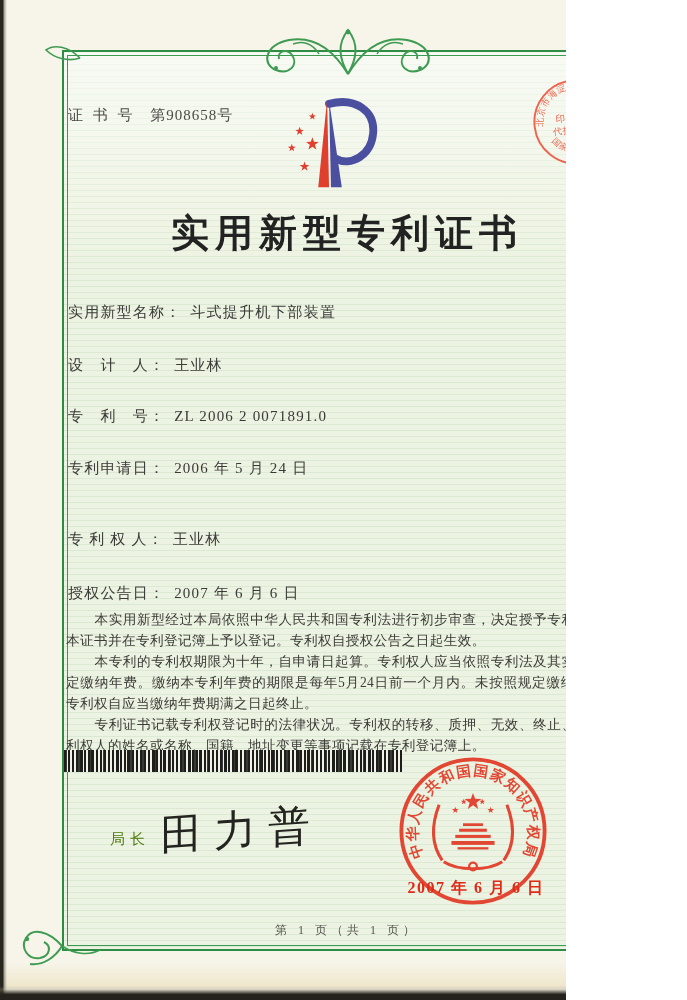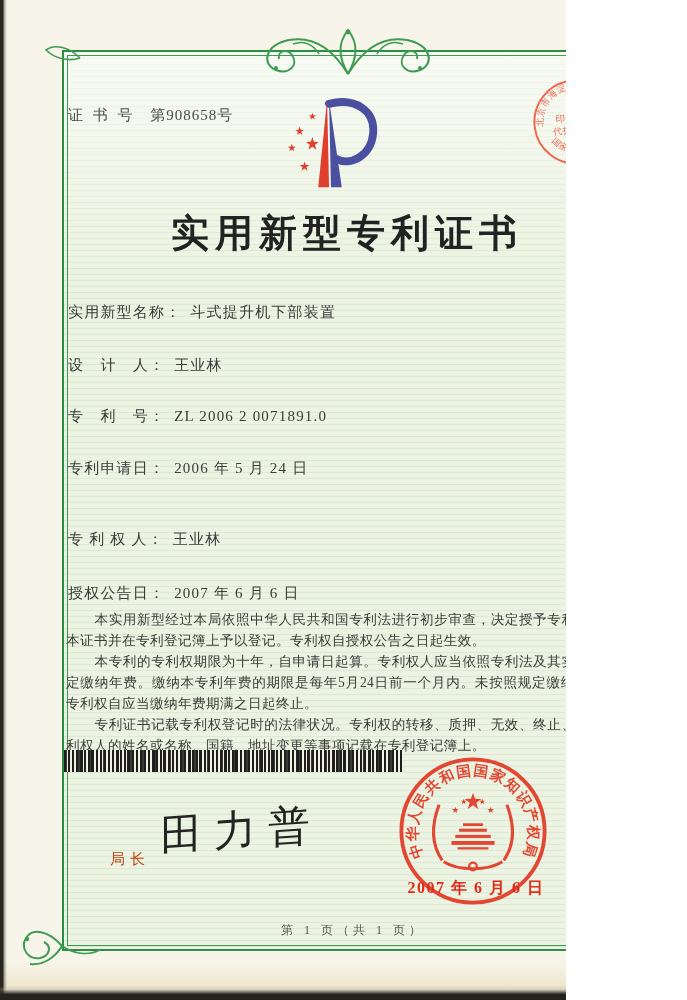--- a/index.html
+++ b/index.html
@@ -63,32 +63,32 @@
     text-align:justify;text-indent:2.1em;letter-spacing:.4px;}
 
   .barcode{position:absolute;left:64px;top:750px;width:338px;height:22px;z-index:4;
     background-color:#f2f1e6;
     background-image:
       repeating-linear-gradient(90deg,#1d1d1b 0 2px,rgba(0,0,0,0) 2px 4px),
       repeating-linear-gradient(90deg,#1d1d1b 0 1px,rgba(0,0,0,0) 1px 9px),
       repeating-linear-gradient(90deg,rgba(25,25,23,.85) 0 3px,rgba(0,0,0,0) 3px 13px);}
 
   .director{position:absolute;left:108px;top:806px;z-index:4;}
-  .director .dlab{position:absolute;left:2px;top:44px;font-size:15px;color:#c2410c;
+  .director .dlab{position:absolute;left:2px;top:24px;font-size:15px;color:#4d7c0f;
     letter-spacing:5px;white-space:nowrap;}
   .director .sig{position:absolute;left:52px;top:-4px;font-size:42px;color:#232320;
     letter-spacing:12px;white-space:nowrap;transform:rotate(-4deg) skewX(-4deg);
     font-weight:500;}
 
   .seal{position:absolute;left:396px;top:754px;width:154px;height:154px;z-index:4;opacity:.93;}
   .seal-date{position:absolute;left:400px;top:878px;width:152px;z-index:5;
     text-align:center;font-size:16px;font-weight:700;color:#e02a18;letter-spacing:1.5px;
     white-space:nowrap;}
 
-  .footer{position:absolute;left:68px;top:922px;width:570px;z-index:4;
+  .footer{position:absolute;left:62px;top:922px;width:570px;z-index:4;
     text-align:center;font-size:12px;color:#55554f;letter-spacing:4px;}
 
   svg text{font-family:"Liberation Serif","DejaVu Serif",serif;}
 </style>
 </head>
 <body>
 
 <div class="page">
 
   <div class="edge-left"></div>

